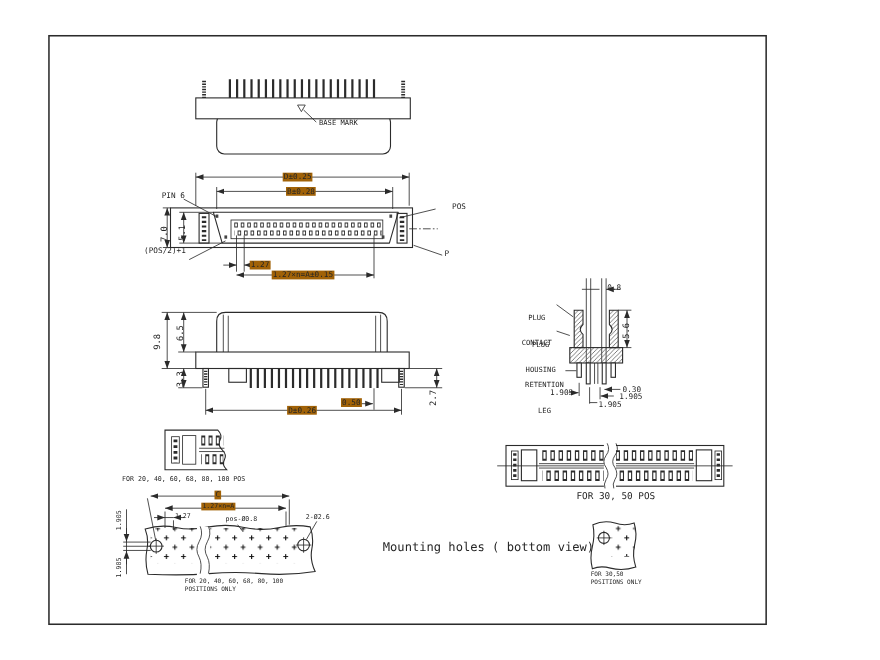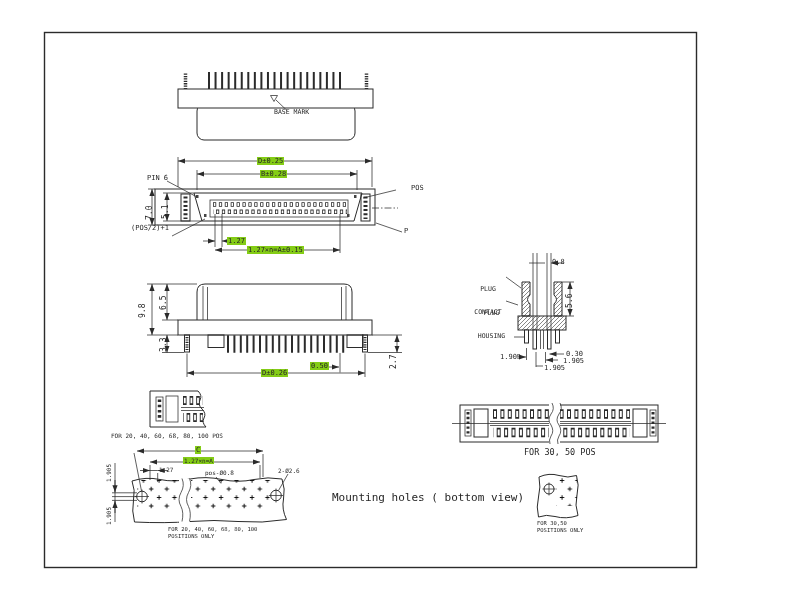--- a/index.html
+++ b/index.html
@@ -1,20 +1,20 @@
 <!DOCTYPE html>
 <html><head>
 <meta charset="utf-8">
 <style>
   body{margin:0;background:#fff}
   .page{position:relative;width:800px;height:600px;background:#fff;overflow:hidden;
         font-family:"DejaVu Sans Mono",monospace;color:#262626}
   .page svg{position:absolute;left:0;top:0}
   .lbl{position:absolute;font-size:7px;line-height:1.2;white-space:pre}
-  .bgw{background:#84cc16;padding:0 1px}
+  .bgw{background:#a16207;padding:0 1px}
   .rot{transform-origin:0 0;transform:rotate(-90deg);font-size:8px}
   .f55{font-size:5.5px}.f6{font-size:6px}.f65{font-size:6.5px}.f85{font-size:8.5px}.f11{font-size:11px}
   .ra{text-align:center}
   .s{stroke:#2b2b2b;stroke-width:1;fill:none}
   .sw{stroke:#2b2b2b;stroke-width:1;fill:#fff}
   .t{stroke:#2b2b2b;stroke-width:.75;fill:none}
 </style>
 </head>
 <body>
 
@@ -216,21 +216,21 @@
 
   <g>
     <path d="M539,477 Q549,472.5 559,475.5 Q568,478.5 576.5,475.5 Q579.5,485 577,495 Q574.5,505 578,515.5 Q566,519.5 555,516.5 Q546,514 538.5,517 Q536,507 538.5,497 Q541,487 539,477 Z" class="s"></path>
     <rect x="556" y="478" width="21" height="28" fill="url(#plus)"></rect>
     <circle cx="549" cy="489" r="5" class="sw"></circle>
     <line x1="549" y1="482.5" x2="549" y2="495.5" class="t"></line>
     <line x1="542.5" y1="489" x2="555.5" y2="489" class="t"></line>
   </g>
 </svg>
 
-<div class="lbl f65" style="left:274px;top:109px">BASE MARK</div>
+<div class="lbl f65" style="left:290px;top:109px">BASE MARK</div>
 
 <div class="lbl bgw" style="left:257px;top:157px">D±0.25</div>
 <div class="lbl bgw" style="left:260px;top:170px">B±0.28</div>
 <div class="lbl" style="left:147px;top:174px">PIN 6</div>
 <div class="lbl" style="left:411px;top:184px">POS</div>
 <div class="lbl" style="left:131px;top:224px">(POS/2)+1</div>
 <div class="lbl bgw" style="left:227px;top:237px">1.27</div>
 <div class="lbl bgw" style="left:247px;top:246px">1.27×n=A±0.15</div>
 <div class="lbl" style="left:404px;top:227px">P</div>
 <div class="lbl rot" style="left:145px;top:220px">7.0</div>
@@ -245,37 +245,41 @@
 
 <div class="lbl" style="left:552px;top:258px">0.8</div>
 <div class="lbl f65 ra" style="left:470px;top:270px;width:36px">
   <div>PLUG</div>
   <div>CONTACT</div>
 </div>
 <div class="lbl f65 ra" style="left:477px;top:294px;width:29px">
   <div>PLUG</div>
   <div>HOUSING</div>
 </div>
+<div class="lbl f65 ra" style="left:476px;top:331px;width:38px">
+  <div>RETENTION</div>
+  <div>LEG</div>
+</div>
 <div class="lbl rot" style="left:565px;top:308px">5.6</div>
 <div class="lbl" style="left:566px;top:350px">0.30</div>
 <div class="lbl" style="left:500px;top:353px">1.905</div>
 <div class="lbl" style="left:563px;top:357px">1.905</div>
 <div class="lbl" style="left:544px;top:364px">1.905</div>
 
 <div class="lbl f6" style="left:111px;top:432px">FOR 20, 40, 60, 68, 80, 100 POS</div>
 <div class="lbl f85" style="left:524px;top:447px">FOR 30, 50 POS</div>
 
 <div class="lbl bgw" style="left:195px;top:446px">C</div>
 <div class="lbl bgw f6" style="left:183px;top:457px">1.27×n=A</div>
 <div class="lbl f6" style="left:159px;top:466px">1.27</div>
 <div class="lbl f6" style="left:205px;top:469px">pos-Ø0.8</div>
 <div class="lbl f6" style="left:278px;top:467px">2-Ø2.6</div>
 <div class="lbl rot f6" style="left:105px;top:482px">1.905</div>
 <div class="lbl rot f6" style="left:105px;top:525px">1.905</div>
 <div class="lbl f55" style="left:168px;top:526px">FOR 20, 40, 60, 68, 80, 100</div>
 <div class="lbl f55" style="left:168px;top:533px">POSITIONS ONLY</div>
 
-<div class="lbl f11" style="left:332px;top:491px">Mounting holes ( bottom view)</div>
+<div class="lbl f11" style="left:348px;top:491px">Mounting holes ( bottom view)</div>
 
 <div class="lbl f55" style="left:537px;top:520px">FOR 30,50</div>
 <div class="lbl f55" style="left:537px;top:527px">POSITIONS ONLY</div>
 
 </div>
 
 </body></html>

